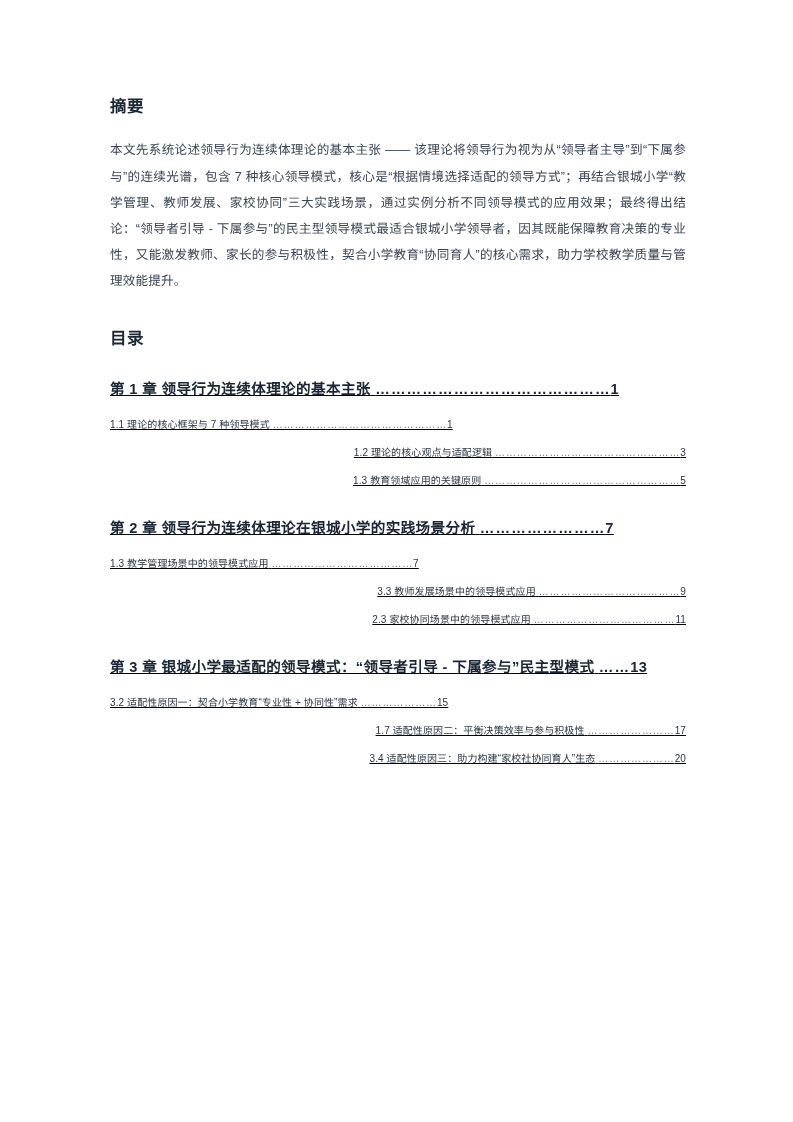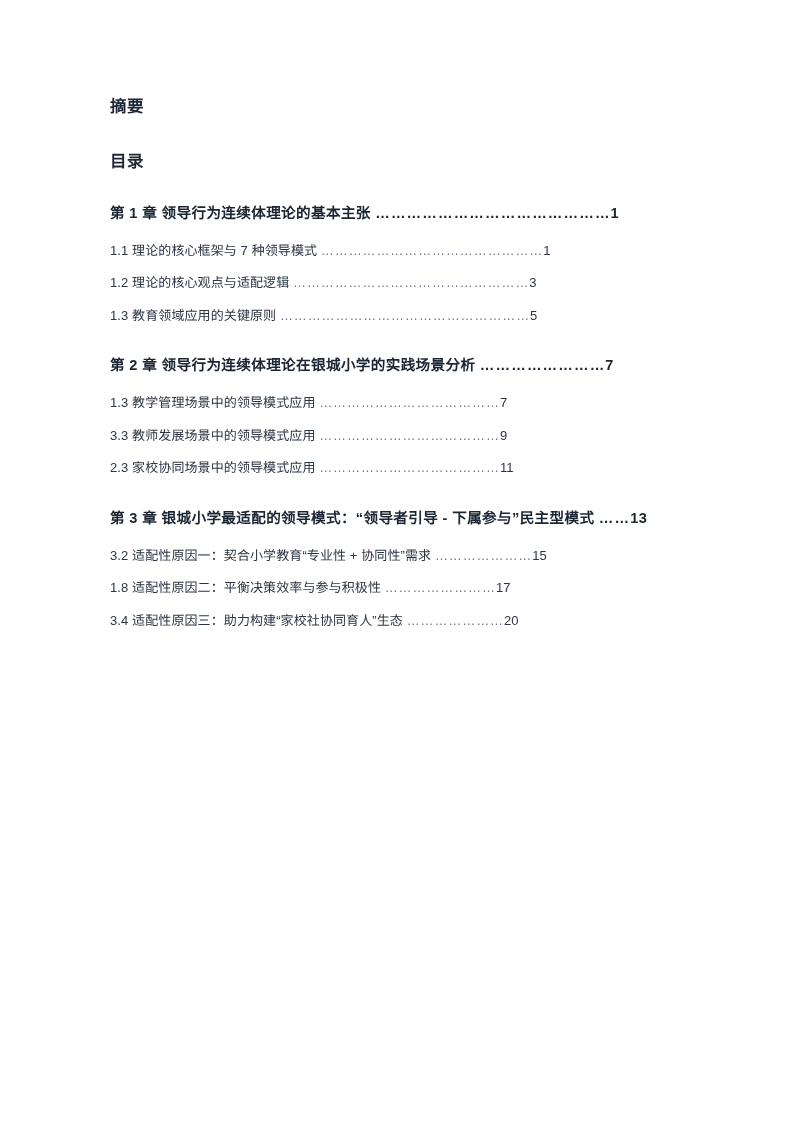--- a/index.html
+++ b/index.html
@@ -52,39 +52,40 @@
     line-height: 2.07;
     text-align: justify;
     text-justify: inter-ideograph;
     letter-spacing: 0.15px;
     margin: 0;
   }
 
   
   .toc {
     margin: 0;
+    text-decoration: underline;
   }
   .toc-chapter {
     font-size: 14.6px;
     font-weight: bold;
     color: #1b2533;
     line-height: 2.05;
     letter-spacing: 0.35px;
     margin: 0;
     word-break: break-all;
   }
   .toc-chapter .leader {
     letter-spacing: 1.1px;
     font-weight: bold;
   }
   .toc-chapter .pg {
     font-weight: bold;
   }
   .toc-entry {
-    font-size: 13px;
+    font-size: 10px;
     color: #2c3542;
     line-height: 1.5;
     letter-spacing: 0.1px;
     margin: 0;
     padding: 0;
     word-break: break-all;
   }
   .toc-entry .leader {
     letter-spacing: 0.9px;
     color: #6c7584;
@@ -98,33 +99,35 @@
     margin-bottom: 4px;
   }
   .toc-group + .toc-group {
     margin-top: 26px;
   }
   .toc-group .toc-chapter {
     margin-bottom: 12px;
   }
   .toc-group .toc-entry + .toc-entry {
     margin-top: 13px;
+    text-align: right;
   }
   .toc-group .toc-entry:first-of-type {
     margin-top: 2px;
   }
 </style>
 </head>
 <body>
 
 <div class="page">
   <div class="content">
 
     <h1 class="h-section abstract-heading">摘要</h1>
 
+    <p class="abstract-body">本文先系统论述领导行为连续体理论的基本主张 —— 该理论将领导行为视为从“领导者主导”到“下属参与”的连续光谱，包含 7 种核心领导模式，核心是“根据情境选择适配的领导方式”；再结合银城小学“教学管理、教师发展、家校协同”三大实践场景，通过实例分析不同领导模式的应用效果；最终得出结论：“领导者引导 - 下属参与”的民主型领导模式最适合银城小学领导者，因其既能保障教育决策的专业性，又能激发教师、家长的参与积极性，契合小学教育“协同育人”的核心需求，助力学校教学质量与管理效能提升。</p>
 
     <h1 class="h-section toc-heading" style="margin-top:34px;">目录</h1>
 
     <div class="toc">
 
       <div class="toc-group">
         <div class="toc-chapter">
           <span>第 1 章 领导行为连续体理论的基本主张</span>
           <span class="leader">………………………………………</span><span class="pg">1</span>
         </div>
@@ -167,21 +170,21 @@
         <div class="toc-chapter">
           <span>第 3 章 银城小学最适配的领导模式：“领导者引导 - 下属参与”民主型模式</span>
           <span class="leader">……</span><span class="pg">13</span>
         </div>
 
         <div class="toc-entry">
           <span>3.2 适配性原因一：契合小学教育“专业性 + 协同性”需求</span>
           <span class="leader">…………………</span><span class="pg">15</span>
         </div>
         <div class="toc-entry">
-          <span>1.8 适配性原因二：平衡决策效率与参与积极性</span>
+          <span>1.7 适配性原因二：平衡决策效率与参与积极性</span>
           <span class="leader">……………………</span><span class="pg">17</span>
         </div>
         <div class="toc-entry">
           <span>3.4 适配性原因三：助力构建“家校社协同育人”生态</span>
           <span class="leader">…………………</span><span class="pg">20</span>
         </div>
       </div>
 
     </div>
   </div>

